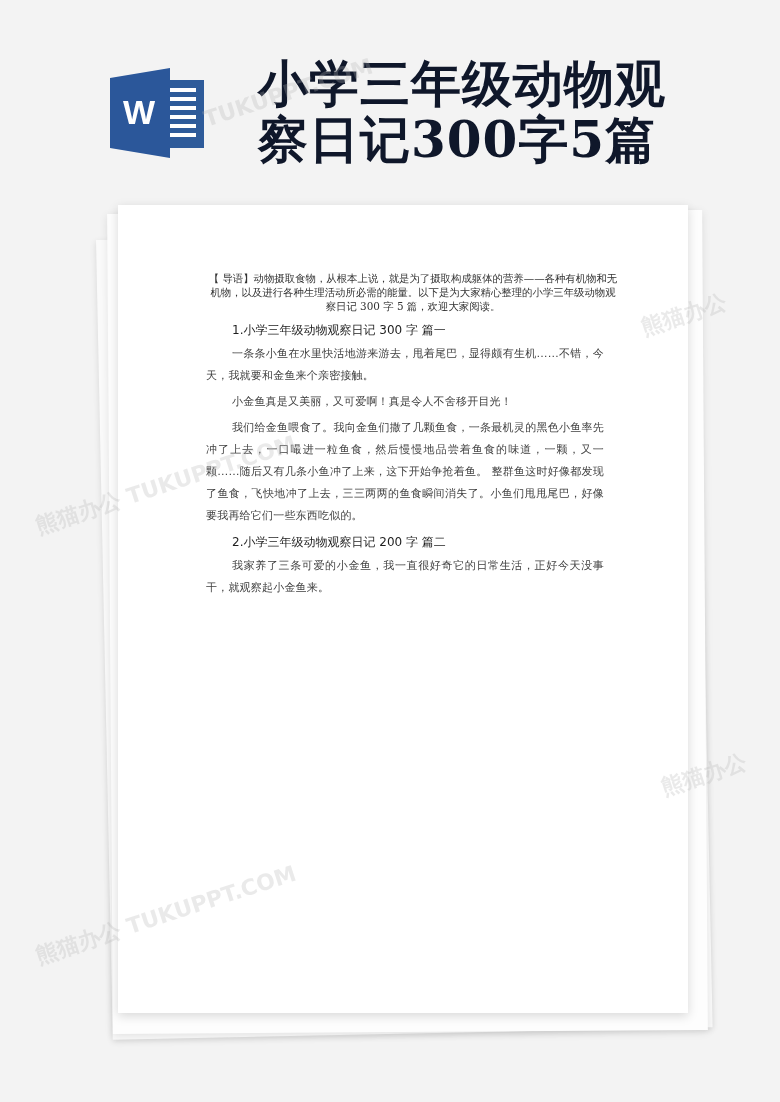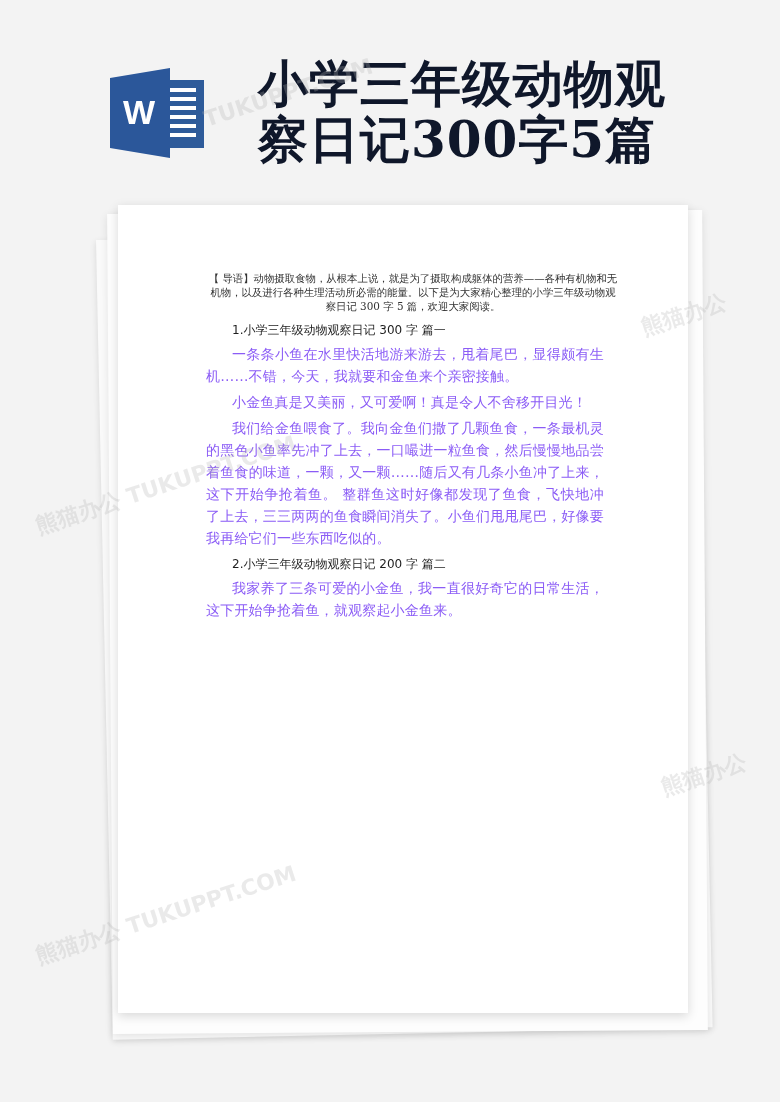--- a/index.html
+++ b/index.html
@@ -30,22 +30,22 @@
   .page {
     position: absolute; left: 118px; top: 205px; width: 570px; height: 808px;
     background: #ffffff; box-shadow: 0 3px 10px rgba(0,0,0,0.15);
   }
   .content { position: absolute; left: 88px; top: 66px; width: 414px; color: #222; }
   .intro {
     font-family: "DejaVu Serif", serif; font-size: 10.4px; line-height: 14px;
     color: #333; text-align: center; margin: 0 0 6px 0;
   }
   .p {
-    font-size: 14px; line-height: 22px; margin: 0 16px 4px 0; text-indent: 26px;
-    color: #8b5cf6; text-align: justify; letter-spacing: 0.2px;
+    font-size: 11px; line-height: 22px; margin: 0 16px 4px 0; text-indent: 26px;
+    color: #404040; text-align: justify; letter-spacing: 0.2px;
   }
   .heading { font-size: 12px; line-height: 22px; margin: 0 0 2px 0; padding-left: 26px; color: #1e1e1e; }
 
   .wm {
     position: absolute; color: rgba(180,180,180,0.28); font-weight: bold;
     font-size: 22px; transform: rotate(-18deg); white-space: nowrap;
     pointer-events: none; font-family: "DejaVu Sans", sans-serif;
   }
 </style>
 </head>
@@ -77,21 +77,21 @@
 <div class="page">
   <div class="content">
     <p class="intro">【  导语】动物摄取食物，从根本上说，就是为了摄取构成躯体的营养——各种有机物和无机物，以及进行各种生理活动所必需的能量。以下是为大家精心整理的小学三年级动物观察日记 300 字 5 篇，欢迎大家阅读。</p>
 
     <div class="heading">1.小学三年级动物观察日记 300 字 篇一</div>
     <p class="p">一条条小鱼在水里快活地游来游去，甩着尾巴，显得颇有生机……不错，今天，我就要和金鱼来个亲密接触。</p>
     <p class="p">小金鱼真是又美丽，又可爱啊！真是令人不舍移开目光！</p>
     <p class="p">我们给金鱼喂食了。我向金鱼们撒了几颗鱼食，一条最机灵的黑色小鱼率先冲了上去，一口嘬进一粒鱼食，然后慢慢地品尝着鱼食的味道，一颗，又一颗……随后又有几条小鱼冲了上来，这下开始争抢着鱼。 整群鱼这时好像都发现了鱼食，飞快地冲了上去，三三两两的鱼食瞬间消失了。小鱼们甩甩尾巴，好像要我再给它们一些东西吃似的。</p>
 
     <div class="heading">2.小学三年级动物观察日记 200 字 篇二</div>
-    <p class="p">我家养了三条可爱的小金鱼，我一直很好奇它的日常生活，这下开始争抢着鱼，就观察起小金鱼来。</p>
+    <p class="p">我家养了三条可爱的小金鱼，我一直很好奇它的日常生活，正好今天没事干，就观察起小金鱼来。</p>
   </div>
 </div>
 
 <div class="wm" style="left:200px;top:80px;">TUKUPPT.COM</div>
 <div class="wm" style="left:30px;top:470px;">熊猫办公 TUKUPPT.COM</div>
 <div class="wm" style="left:640px;top:300px;">熊猫办公</div>
 <div class="wm" style="left:30px;top:900px;">熊猫办公 TUKUPPT.COM</div>
 <div class="wm" style="left:660px;top:760px;">熊猫办公</div>
 
 </body></html>

